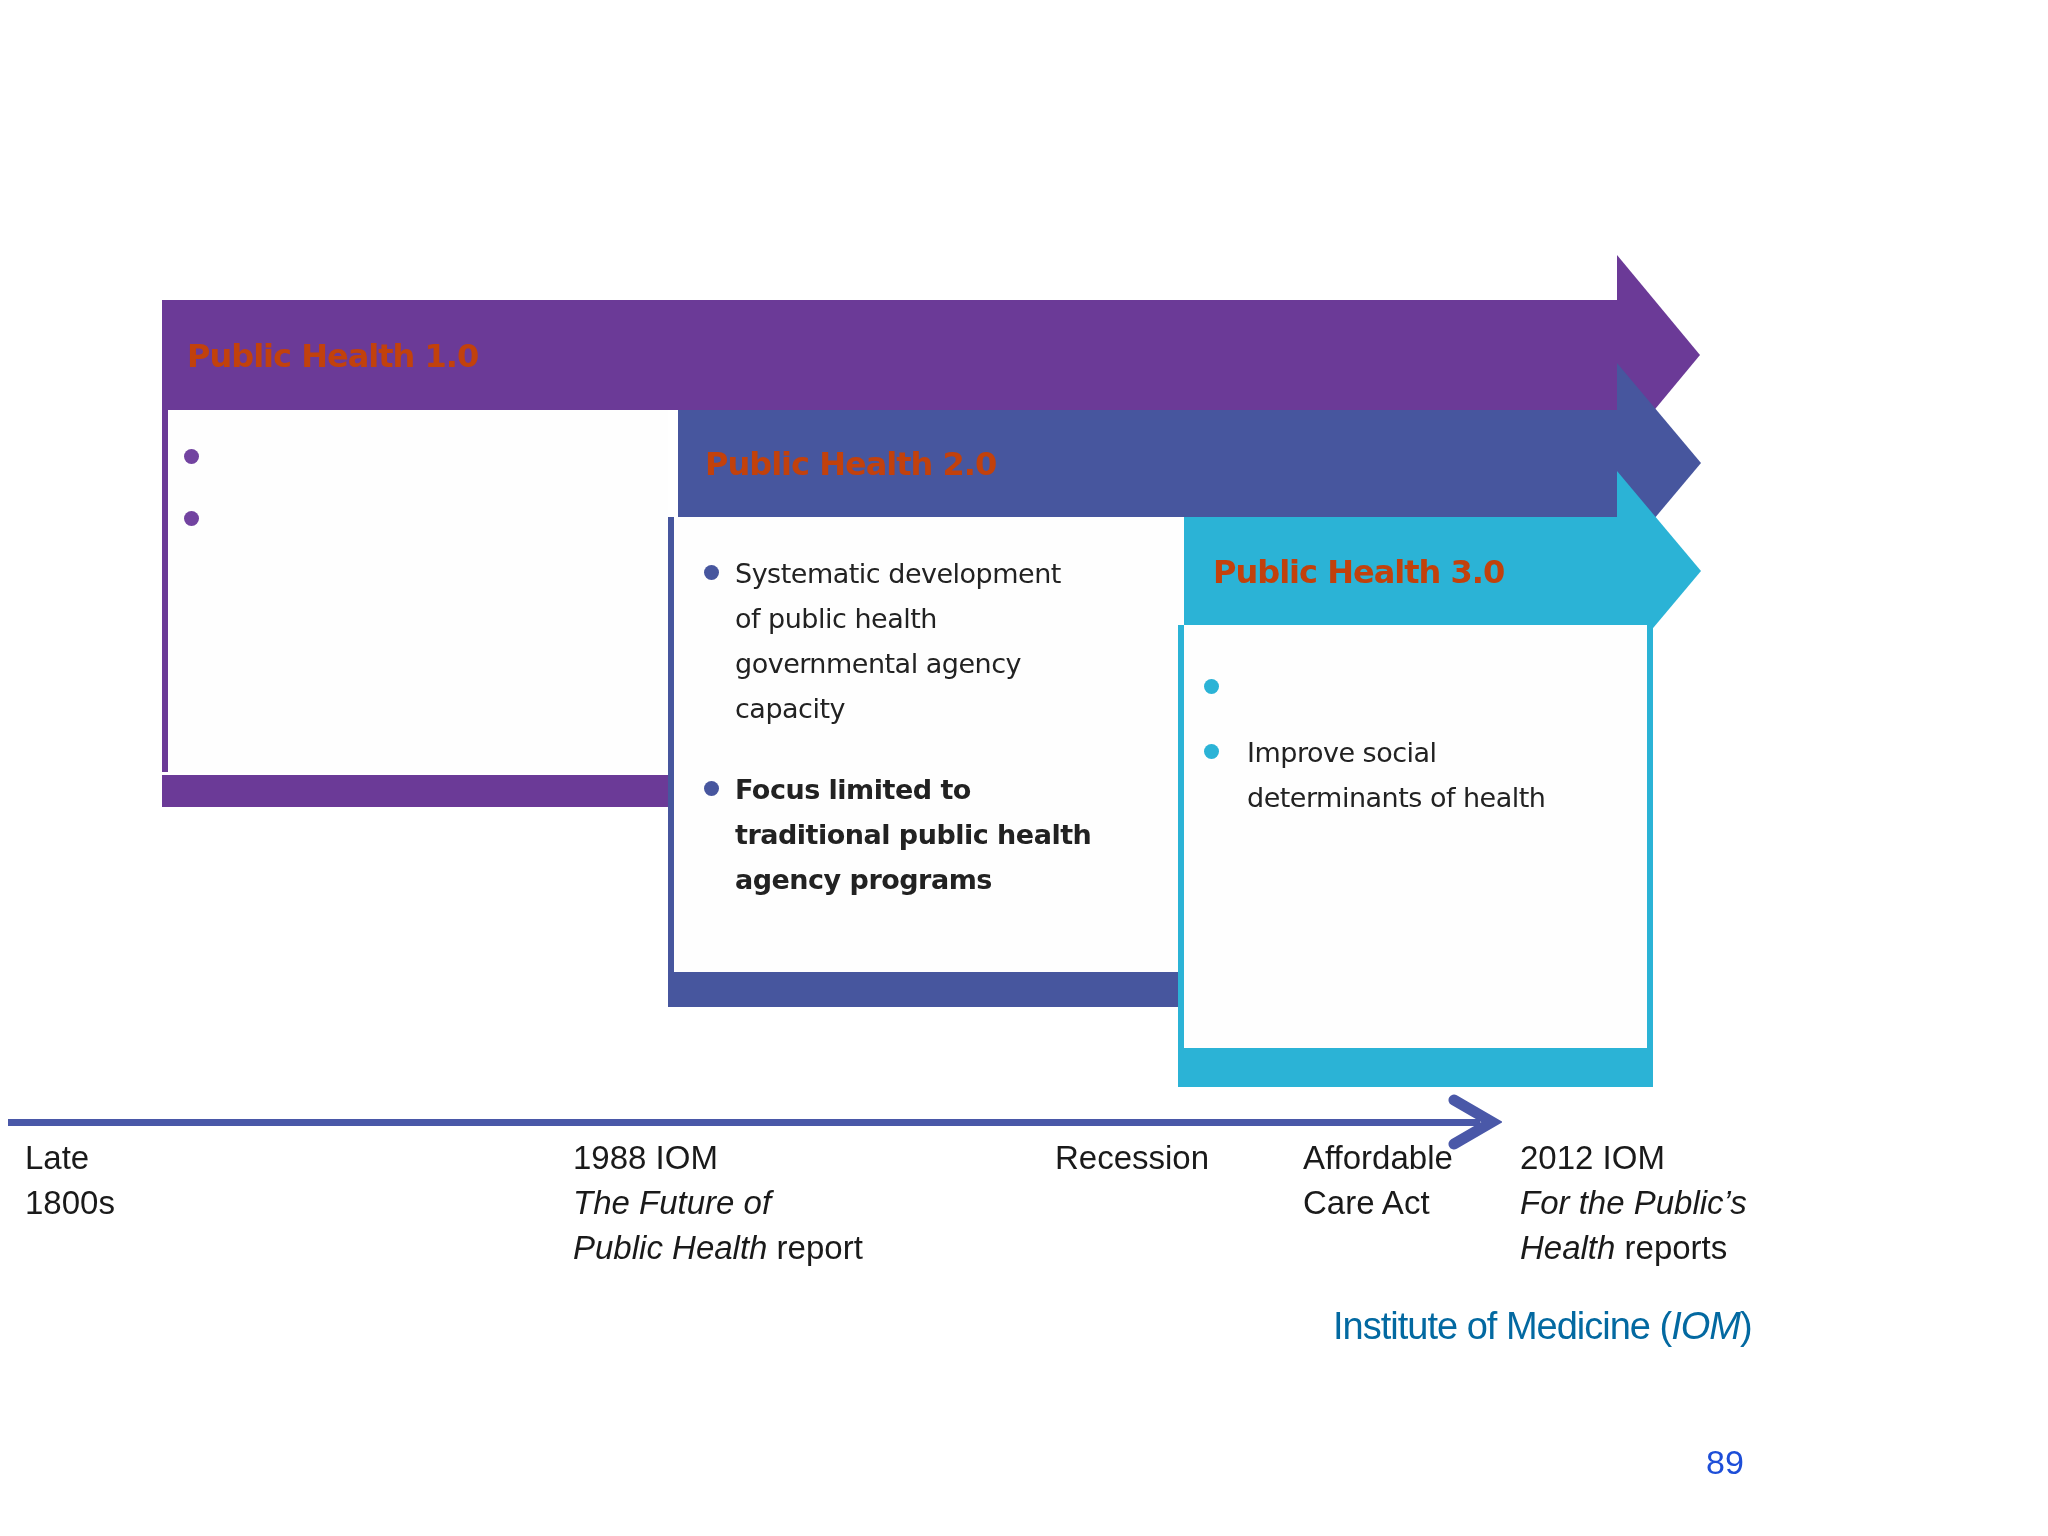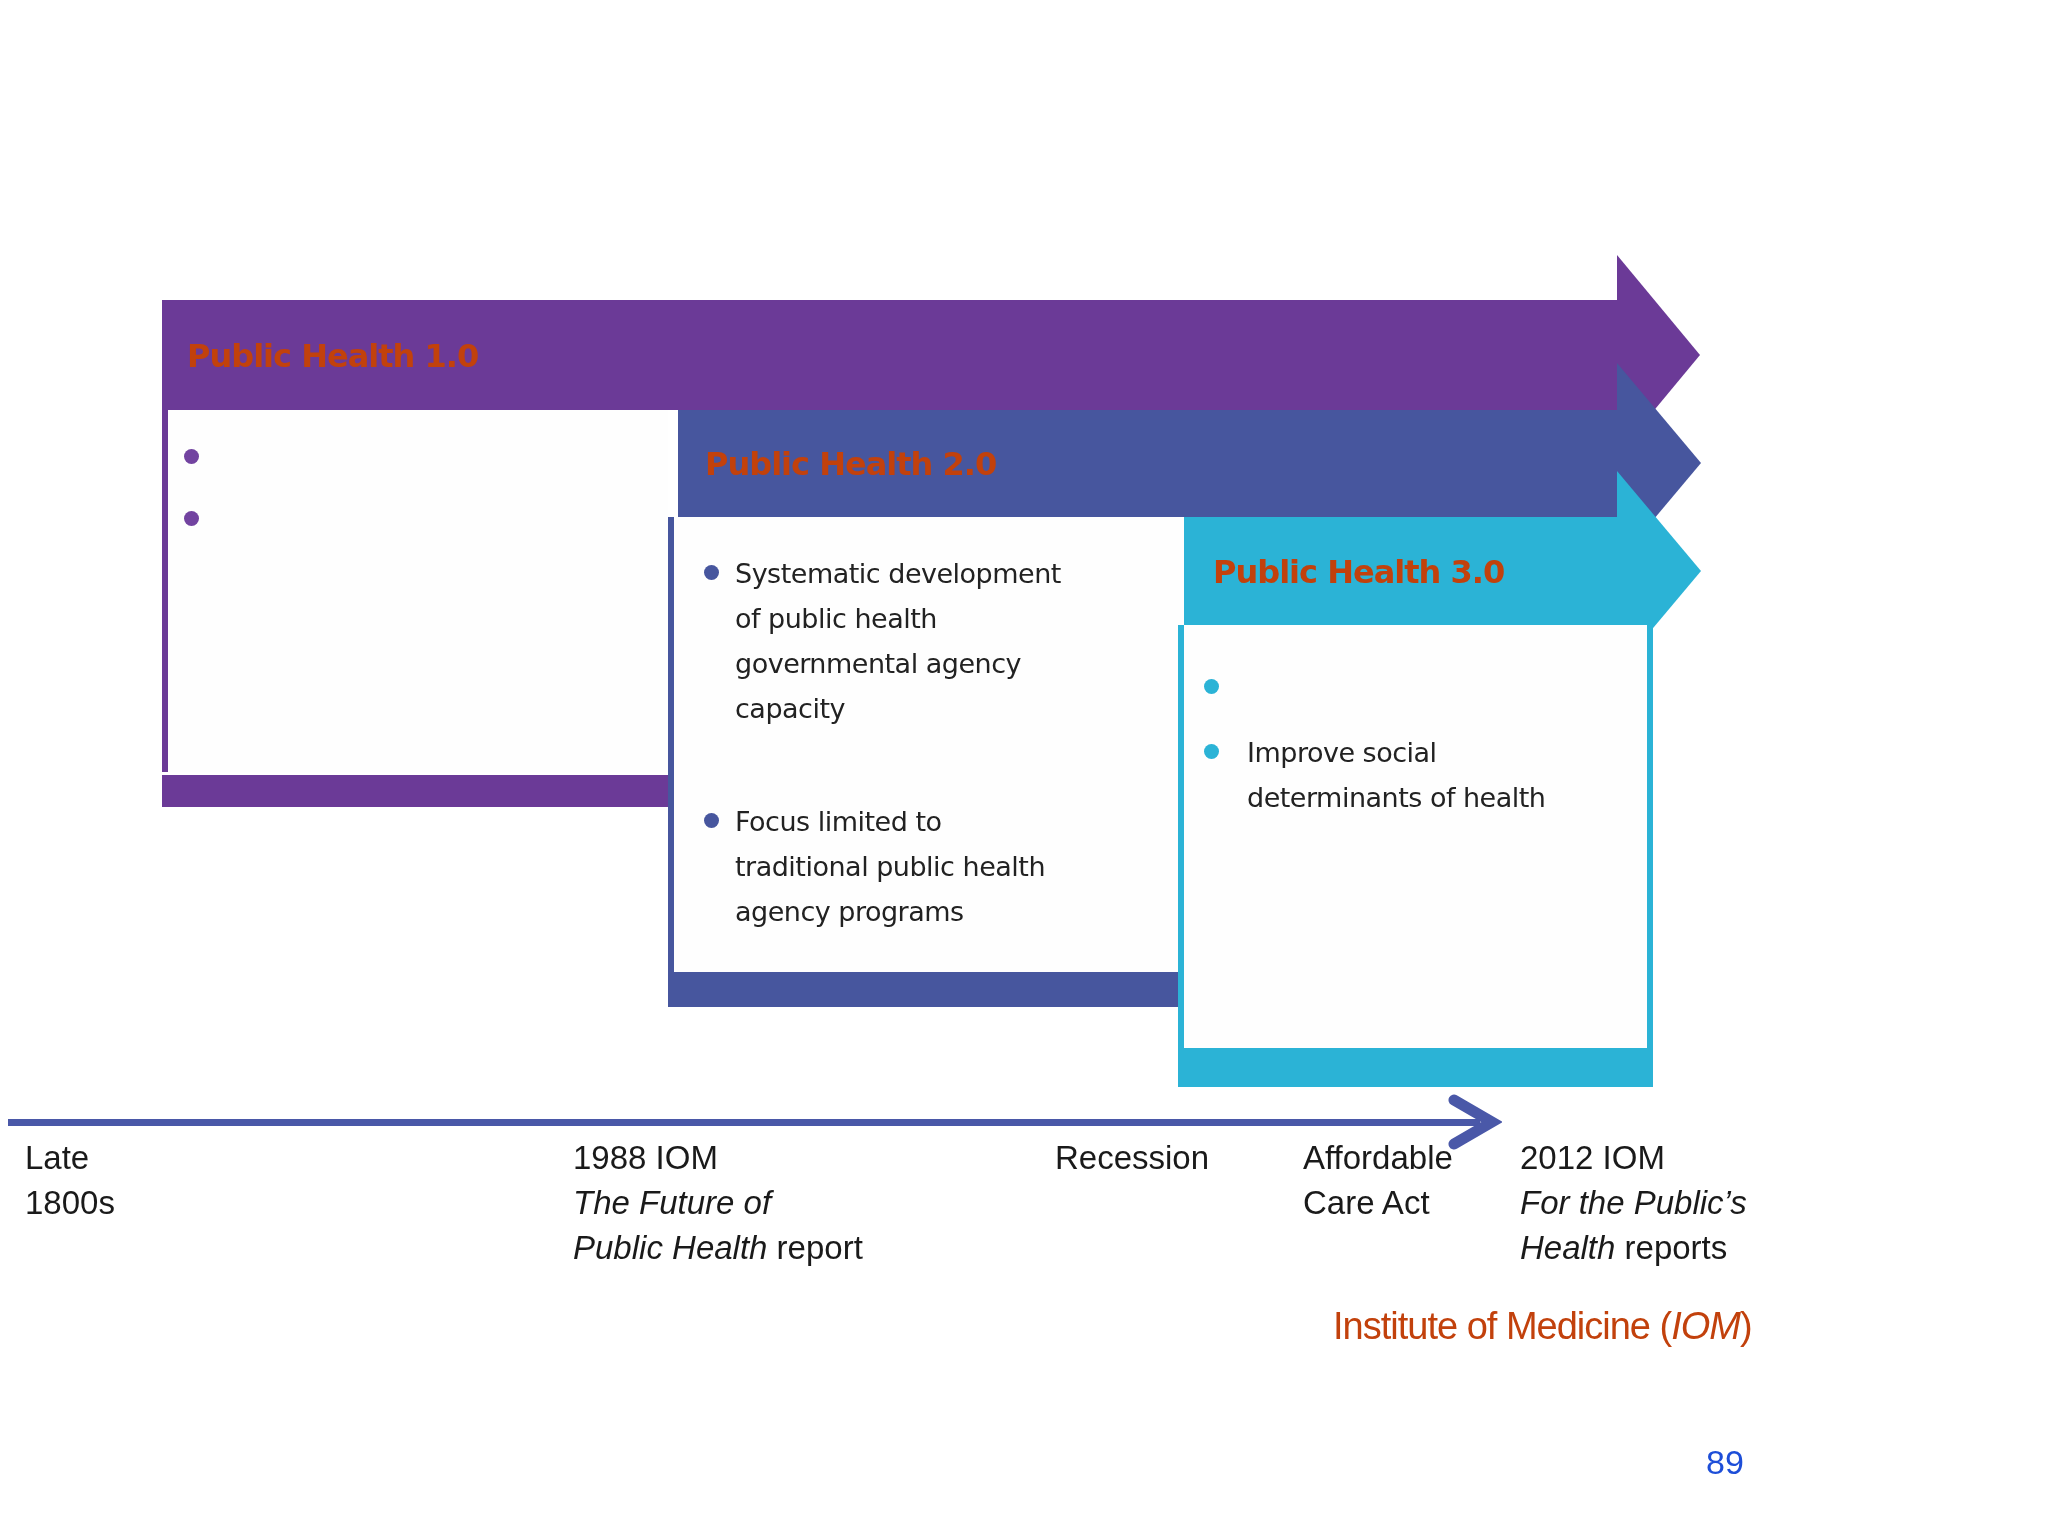--- a/index.html
+++ b/index.html
@@ -18,32 +18,32 @@
   .ph2box{border-left:6px solid #47569E;}
   .ph3box{border-left:6px solid #2BB3D6;border-right:6px solid #2BB3D6;}
   .strip{position:absolute;}
 
   ul.bullets{list-style:none;margin:0;padding:0;position:absolute;}
   ul.bullets li{display:flex;align-items:flex-start;}
   ul.bullets .dot{width:15px;height:15px;border-radius:50%;margin:14px 16px 0 0;flex-shrink:0;}
   ul.bullets .txt{font-size:27px;line-height:45px;letter-spacing:-0.5px;color:#222222;
                   white-space:pre-line;}
   .s1 .dot{background:#7243A0;} .s2 .dot{background:#47569E;} .s3 .dot{background:#2BB3D6;}
-  .s1 li+li{margin-top:33px;} .s2 li+li{margin-top:68px;} .s3 li+li{margin-top:36px;gap:12px;}
+  .s1 li+li{margin-top:33px;} .s2 li+li{margin-top:36px;font-weight:bold;} .s3 li+li{margin-top:36px;gap:12px;}
 
   
   .tl-line{position:absolute;left:8px;top:1119px;width:1472px;height:7px;background:#4A58A8;}
   .tl-arrow{position:absolute;left:1446px;top:1094px;}
   .tl-markers{position:absolute;left:0;top:0;}
   .tl-marker{position:absolute;top:1135px;font-family:"Liberation Sans",sans-serif;
              font-size:33px;line-height:45px;color:#1a1a1a;white-space:nowrap;}
   .tl-marker .it, .caption .it{font-style:italic;}
 
   .caption{position:absolute;left:1333px;top:1305px;font-family:"Liberation Sans",sans-serif;
-           font-size:38px;letter-spacing:-1px;color:#c2410c;white-space:nowrap;}
+           font-size:38px;letter-spacing:-1px;color:#0369a1;white-space:nowrap;}
   .page-num{position:absolute;left:1706px;top:1443px;font-family:"Liberation Sans",sans-serif;
             font-size:34px;color:#1d4ed8;}
 </style>
 </head>
 <body>
 
 <div class="slide">
 
   <div class="arrow-body" style="left:162px;top:300px;width:1455px;height:110px;background:#6B3A97;"></div>
   <div class="arrow-head" style="left:1617px;top:255px;width:83px;height:200px;background:#6B3A97;"></div>

